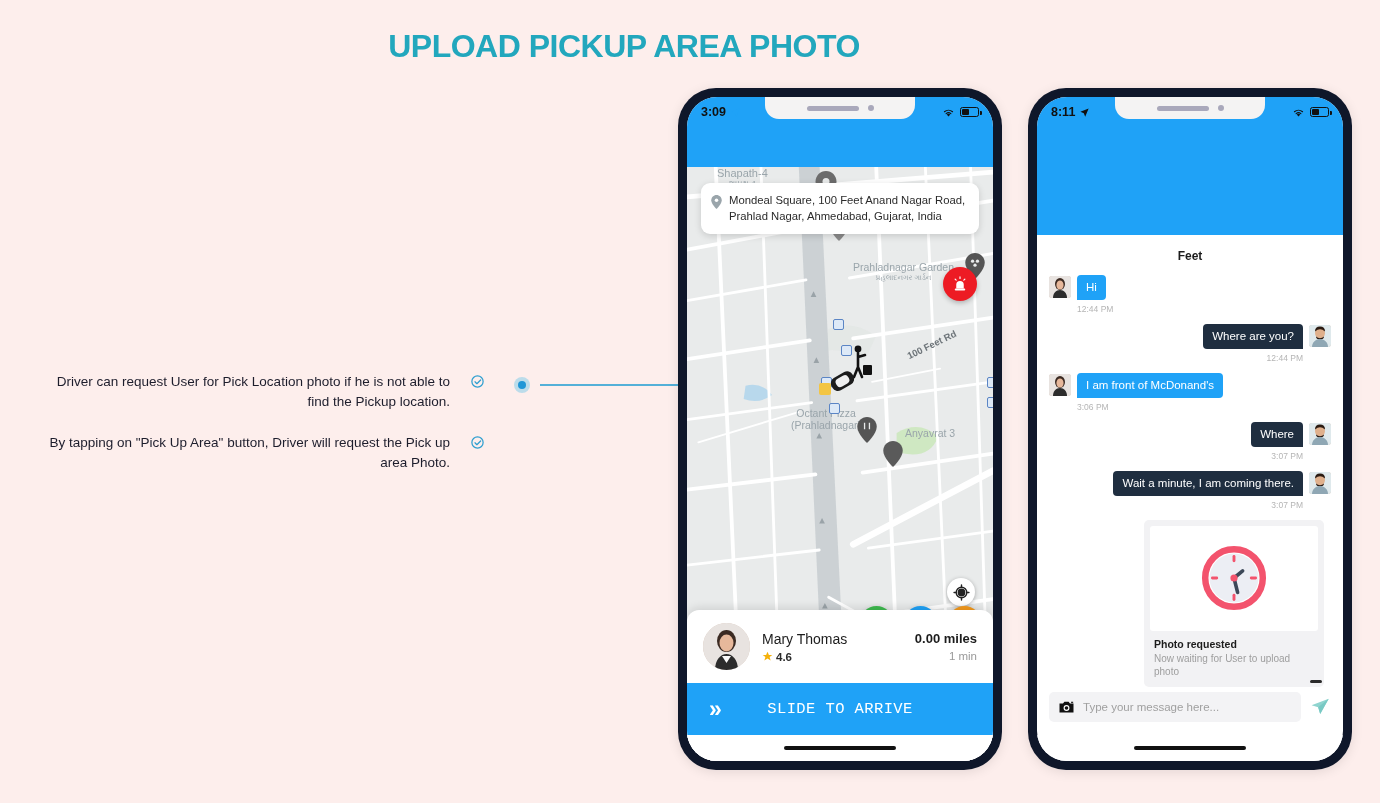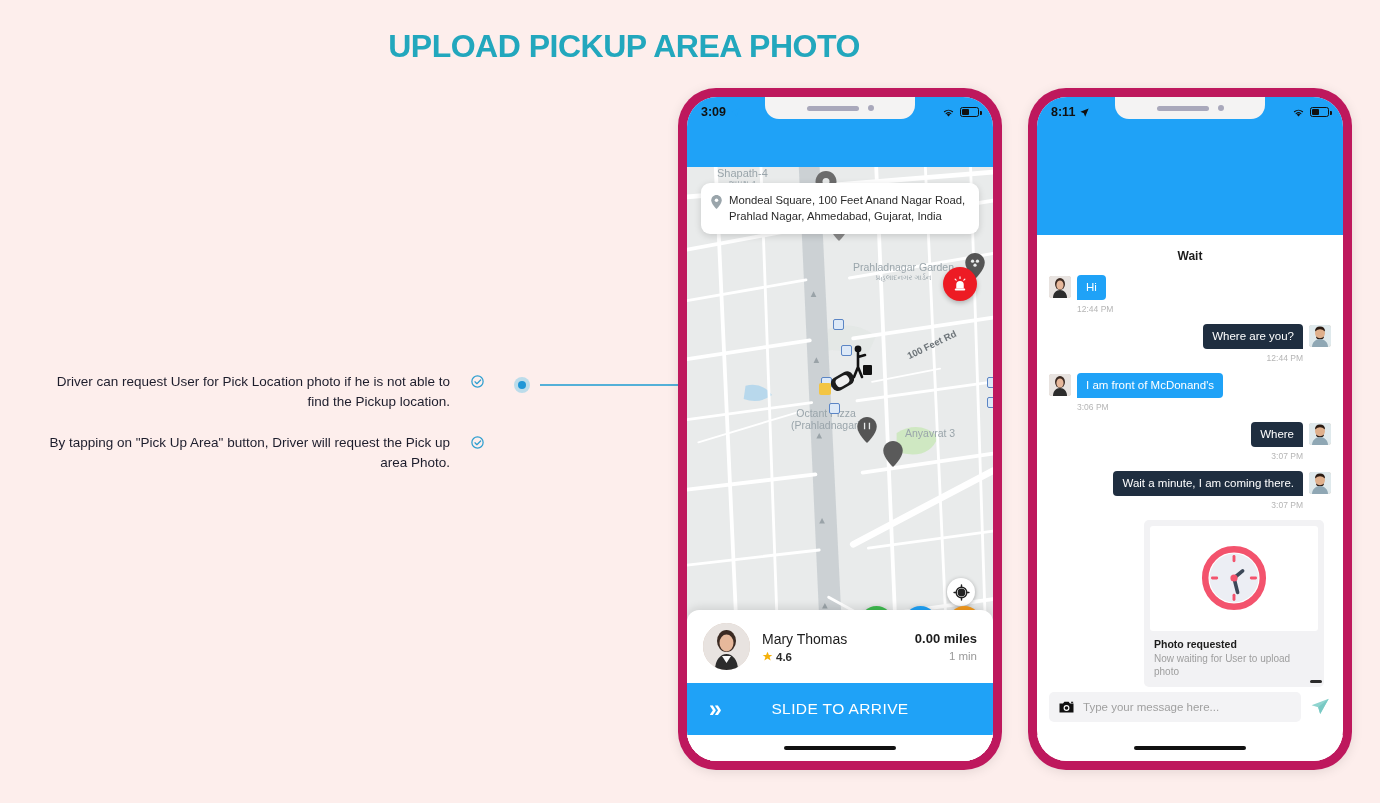--- a/index.html
+++ b/index.html
@@ -36,21 +36,21 @@
   }
   .conn-dot i { width: 8px; height: 8px; border-radius: 50%; background: #2196d6; display:block; }
   .conn-line {
     position: absolute; left: 540px; top: 384px;
     width: 150px; height: 2px; background: #54b0d8;
   }
 
   
   .phone {
     position: absolute;
-    background: #be185d;
+    background: #0f172a;
     border-radius: 38px;
     padding: 9px;
     box-shadow: 0 2px 12px rgba(0,0,0,0.10);
   }
   .phone-screen {
     width: 100%; height: 100%;
     background: #ffffff;
     border-radius: 30px;
     overflow: hidden;
     position: relative;
@@ -167,21 +167,21 @@
   .bc-avatar { width: 47px; height: 47px; border-radius: 50%; overflow: hidden; flex: 0 0 auto; background:#d7c4b8; }
   .bc-name { font-size: 14px; color: #1c1c1c; margin-bottom: 4px; }
   .bc-rating { font-size: 11.5px; color: #2b2b2b; font-weight: bold; display: flex; align-items: center; gap: 3px; }
   .bc-right { margin-left: auto; text-align: right; }
   .bc-dist { font-size: 13px; font-weight: bold; color: #1c1c1c; }
   .bc-eta { font-size: 11.5px; color: #9a9a9a; margin-top: 4px; }
   .slide-bar {
     background: #1fa2f7; height: 52px; display: flex; align-items: center; position: relative;
   }
   .slide-chev { position: absolute; left: 22px; color: #fff; font-size: 23px; line-height: 1; font-weight: bold; }
-  .slide-label { width: 100%; text-align: center; color: #fff; font-size: 15.5px; letter-spacing: 0.4px; }
+  .slide-label { width: 100%; text-align: center; color: #fff; font-size: 15.5px; letter-spacing: 0.4px; font-family: Liberation Mono, monospace; }
   .home-bar { height: 26px; background: #fff; display: flex; align-items: center; justify-content: center; }
   .home-bar i { width: 112px; height: 4px; background: #111; border-radius: 3px; display: block; }
 
   
   .r-header {
     position: absolute; top: 0; left: 0; width: 100%; height: 138px;
     background: #1fa2f7; z-index: 10;
   }
   .r-back { position: absolute; left: 16px; top: 44px; color: #fff; font-size: 20px; line-height: 1; }
   .r-trip { position: absolute; top: 38px; left: 0; width: 100%; text-align: center; }
@@ -555,21 +555,21 @@
         <div class="r-user-rating">
           <svg width="11" height="11" viewBox="0 0 24 24">
               <path d="M12 1.5l3.1 7h7.4l-5.9 4.7 2.3 7.3-6.9-4.4-6.9 4.4 2.3-7.3L1.5 8.5h7.4z" fill="#f5b10a"></path>
             </svg>
           <span>4.6</span>
         </div>
       </div>
     </div>
 
     <div class="chat-area">
-      <div class="chat-section-title">Wait</div>
+      <div class="chat-section-title">Feet</div>
 
       <div class="msg in">
         <div class="msg-av">
           <svg width="22" height="22" viewBox="0 0 22 22">
               <rect width="22" height="22" fill="#e8e3e0"></rect>
               <ellipse cx="11" cy="8" rx="5" ry="6" fill="#3b2a22"></ellipse>
               <ellipse cx="11" cy="9" rx="3.6" ry="4.6" fill="#e7b89b"></ellipse>
               <path d="M4 22c0-5 3-8 7-8s7 3 7 8z" fill="#2c2c2c"></path>
             </svg>
         </div>

